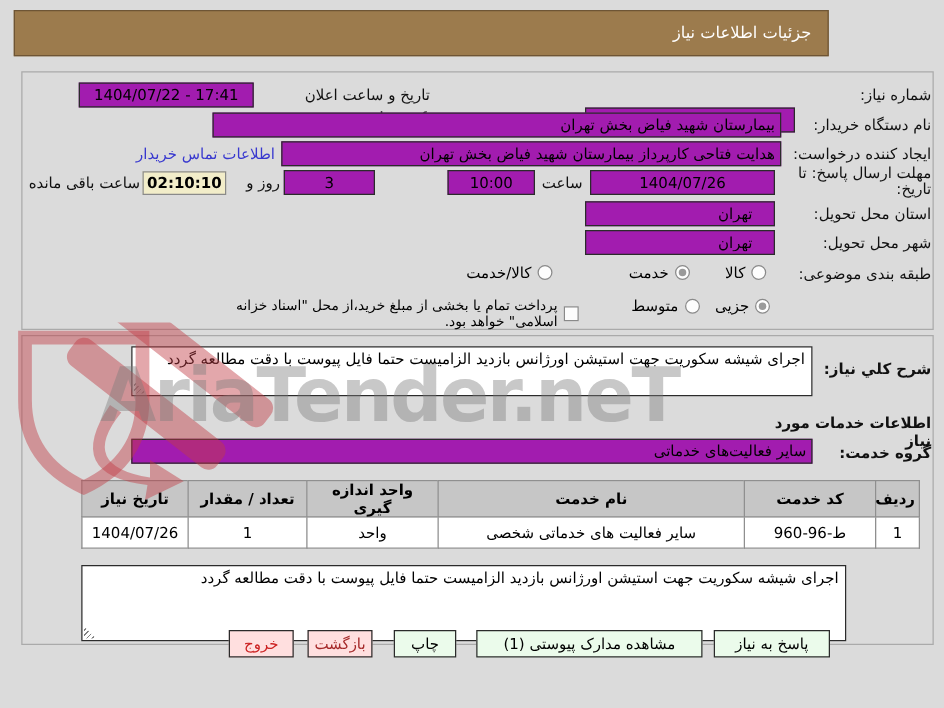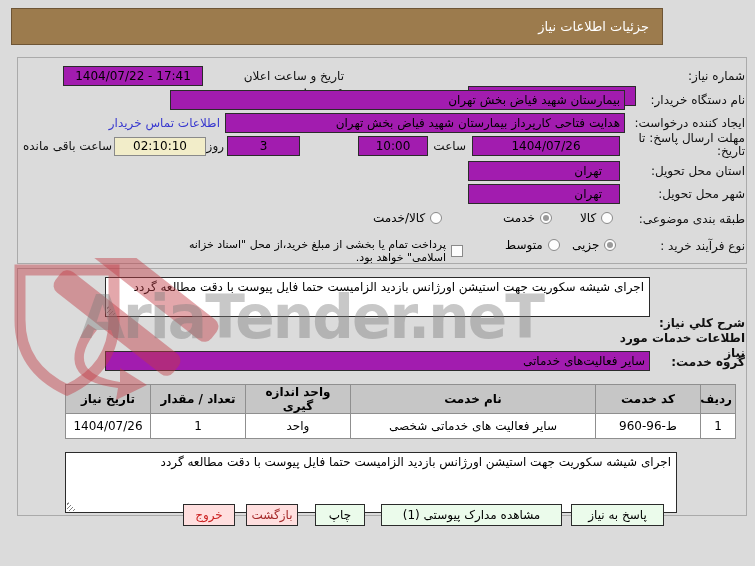--- a/index.html
+++ b/index.html
@@ -96,21 +96,21 @@
   <div class="abs lbl" style="left:600px; top:116px; width:145px;">ایجاد کننده درخواست:</div>
   <input class="abs field right" style="left: 225px; top: 113px; width: 400px;" readonly="" value="هدایت فتاحی کارپرداز بیمارستان شهید فیاض بخش تهران">
   <div class="abs link" style="left:108px; top:116px; width:112px;">اطلاعات تماس خریدار</div>
 
   <div class="abs lbl" style="left:627px; top:132px; width:118px; line-height:13px;">مهلت ارسال پاسخ: تا تاریخ:</div>
   <input class="abs field center" style="left: 472px; top: 136px; width: 148px;" readonly="" value="1404/07/26">
   <div class="abs lbl" style="left:428px; top:139px; width:38px;">ساعت</div>
   <input class="abs field center" style="left: 358px; top: 136px; width: 70px;" readonly="" value="10:00">
   <input class="abs field center" style="left: 227px; top: 136px; width: 73px;" readonly="" value="3">
   <div class="abs lbl" style="left:190px; top:139px; width:34px;">روز و</div>
-  <div class="abs countdown" style="left:114px; top:137px; width:92px;">02:10:10</div>
+  <div class="abs countdown" style="left:114px; top:137px; width:67px;font-weight:bold;">02:10:10</div>
   <div class="abs lbl" style="left:20px; top:139px; width:92px;">ساعت باقی مانده</div>
 
   <div class="abs lbl" style="left:600px; top:164px; width:145px;">استان محل تحویل:</div>
   <input class="abs field right" style="left: 468px; top: 161px; width: 152px; padding-left: 17px; padding-right: 17px;" readonly="" value="تهران">
   <div class="abs lbl" style="left:600px; top:187px; width:145px;">شهر محل تحویل:</div>
   <input class="abs field right" style="left: 468px; top: 184px; width: 152px; padding-left: 17px; padding-right: 17px;" readonly="" value="تهران">
 
   <div class="abs lbl" style="left:600px; top:212px; width:145px;">طبقه بندی موضوعی:</div>
   <div class="abs opt" style="left:580px; top:211px;">
     <span class="radio"></span>
@@ -118,37 +118,36 @@
   </div>
   <div class="abs opt" style="left:503px; top:211px;">
     <span class="radio sel"></span>
     <span>خدمت</span>
   </div>
   <div class="abs opt" style="left:373px; top:211px;">
     <span class="radio"></span>
     <span>کالا/خدمت</span>
   </div>
 
-  <div class="abs lbl" style="left:600px; top:239px; width:145px;">نوع فرآیند خرید :</div>
   <div class="abs opt" style="left:572px; top:238px;">
     <span class="radio sel"></span>
     <span>جزیی</span>
   </div>
   <div class="abs opt" style="left:505px; top:238px;">
     <span class="radio"></span>
     <span>متوسط</span>
   </div>
   <div class="abs opt" style="left:183px; top:238px; width:280px;">
     <span class="checkbox"></span>
     <span style="font-size:11px;">پرداخت تمام یا بخشی از مبلغ خرید،از محل "اسناد خزانه اسلامی" خواهد بود.</span>
   </div>
 
   <div class="abs groupbox gb2"></div>
 
-  <div class="abs lbl b" style="left:650px; top:288px; width:95px;margin-top:28px;">شرح کلي نیاز:</div>
+  <div class="abs lbl b" style="left:650px; top:288px; width:95px;">شرح کلي نیاز:</div>
   <textarea class="ta" style="left: 105px; top: 277px; width: 545px; height: 40px;" readonly="">اجرای شیشه سکوریت جهت استیشن اورژانس بازدید الزامیست حتما فایل پیوست با دقت مطالعه گردد</textarea>
   <div class="grip" style="left:107px; top:305px;"></div>
 
   <div class="abs lbl b" style="left:600px; top:331px; width:145px;">اطلاعات خدمات مورد نیاز</div>
 
   <div class="abs lbl b" style="left:650px; top:355px; width:95px;">گروه خدمت:</div>
   <input class="abs field right" style="left: 105px; top: 351px; width: 545px;" readonly="" value="سایر فعالیت‌های خدماتی">
 
   <div class="abs" style="left:65px; top:384px;">
     <table class="svc">

